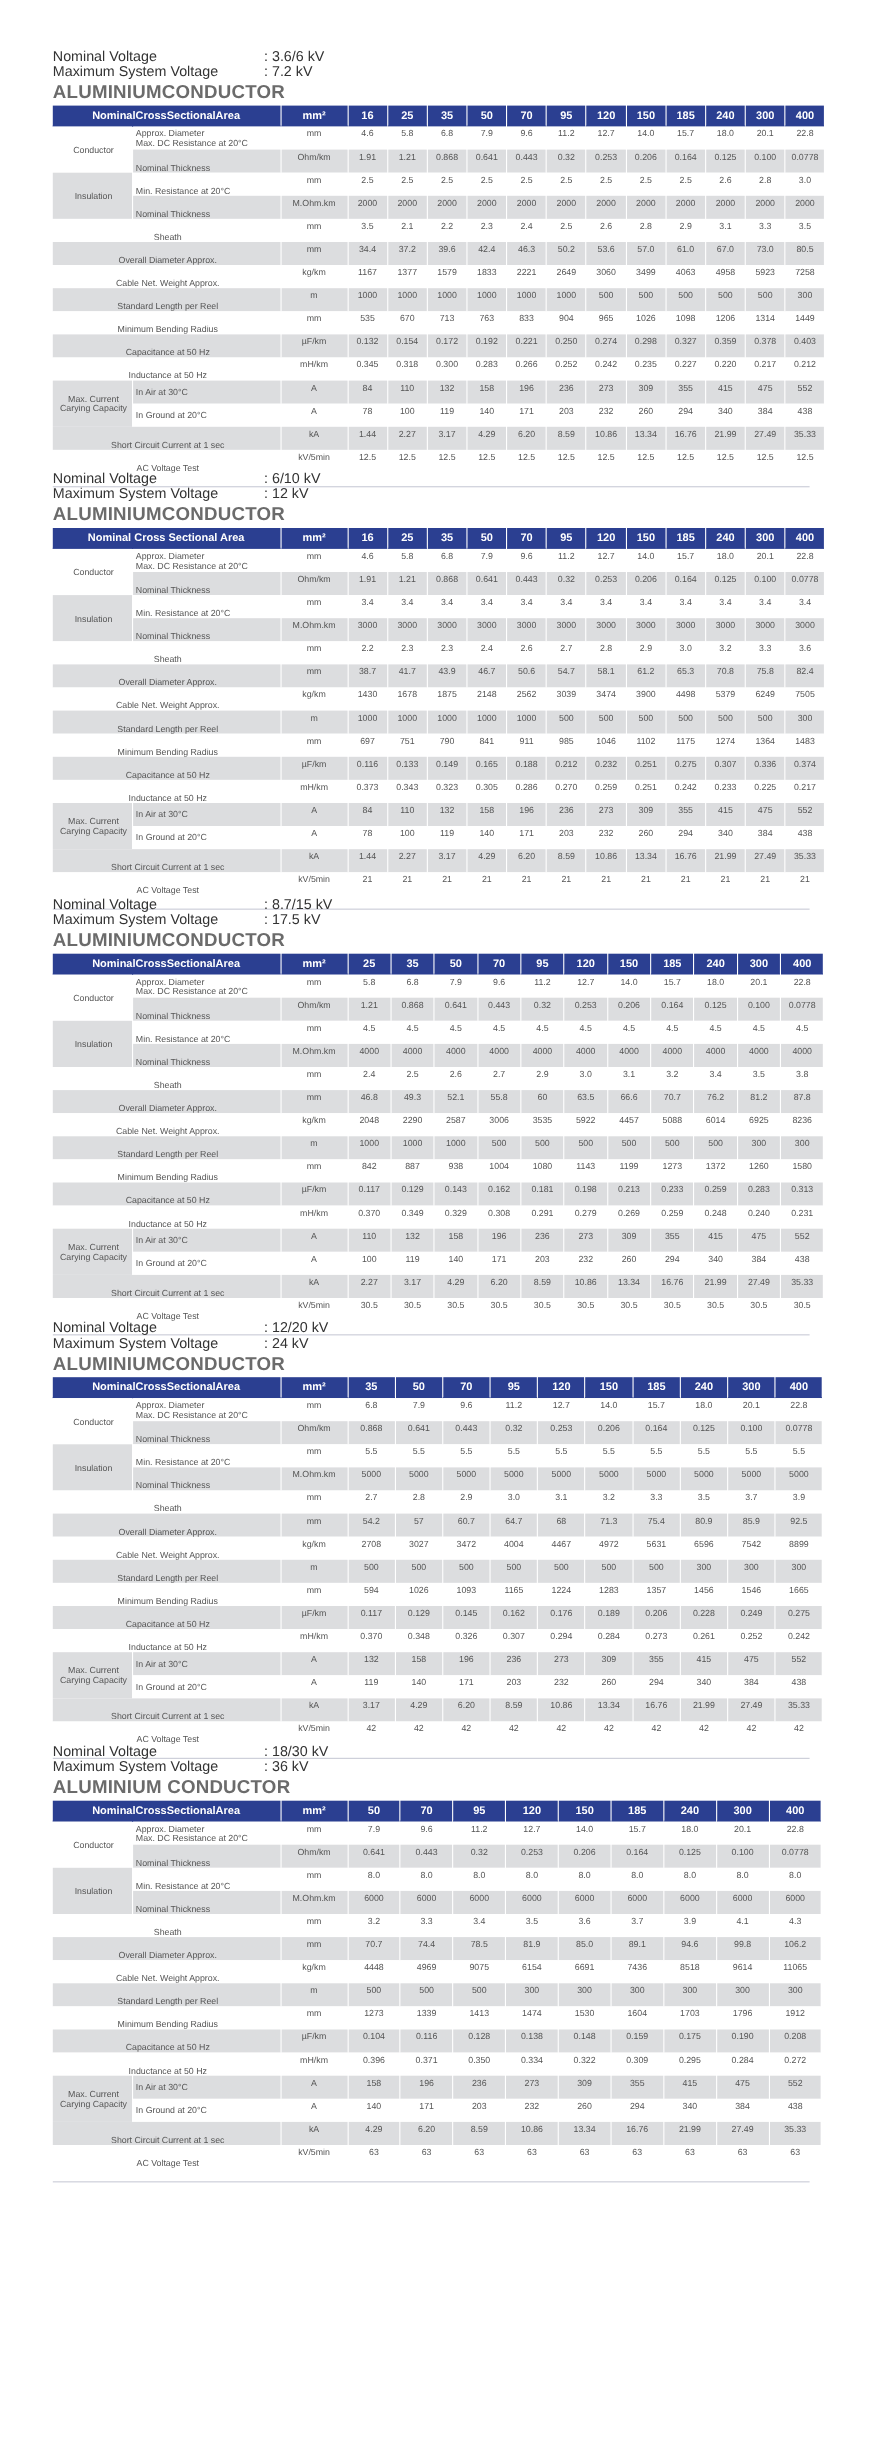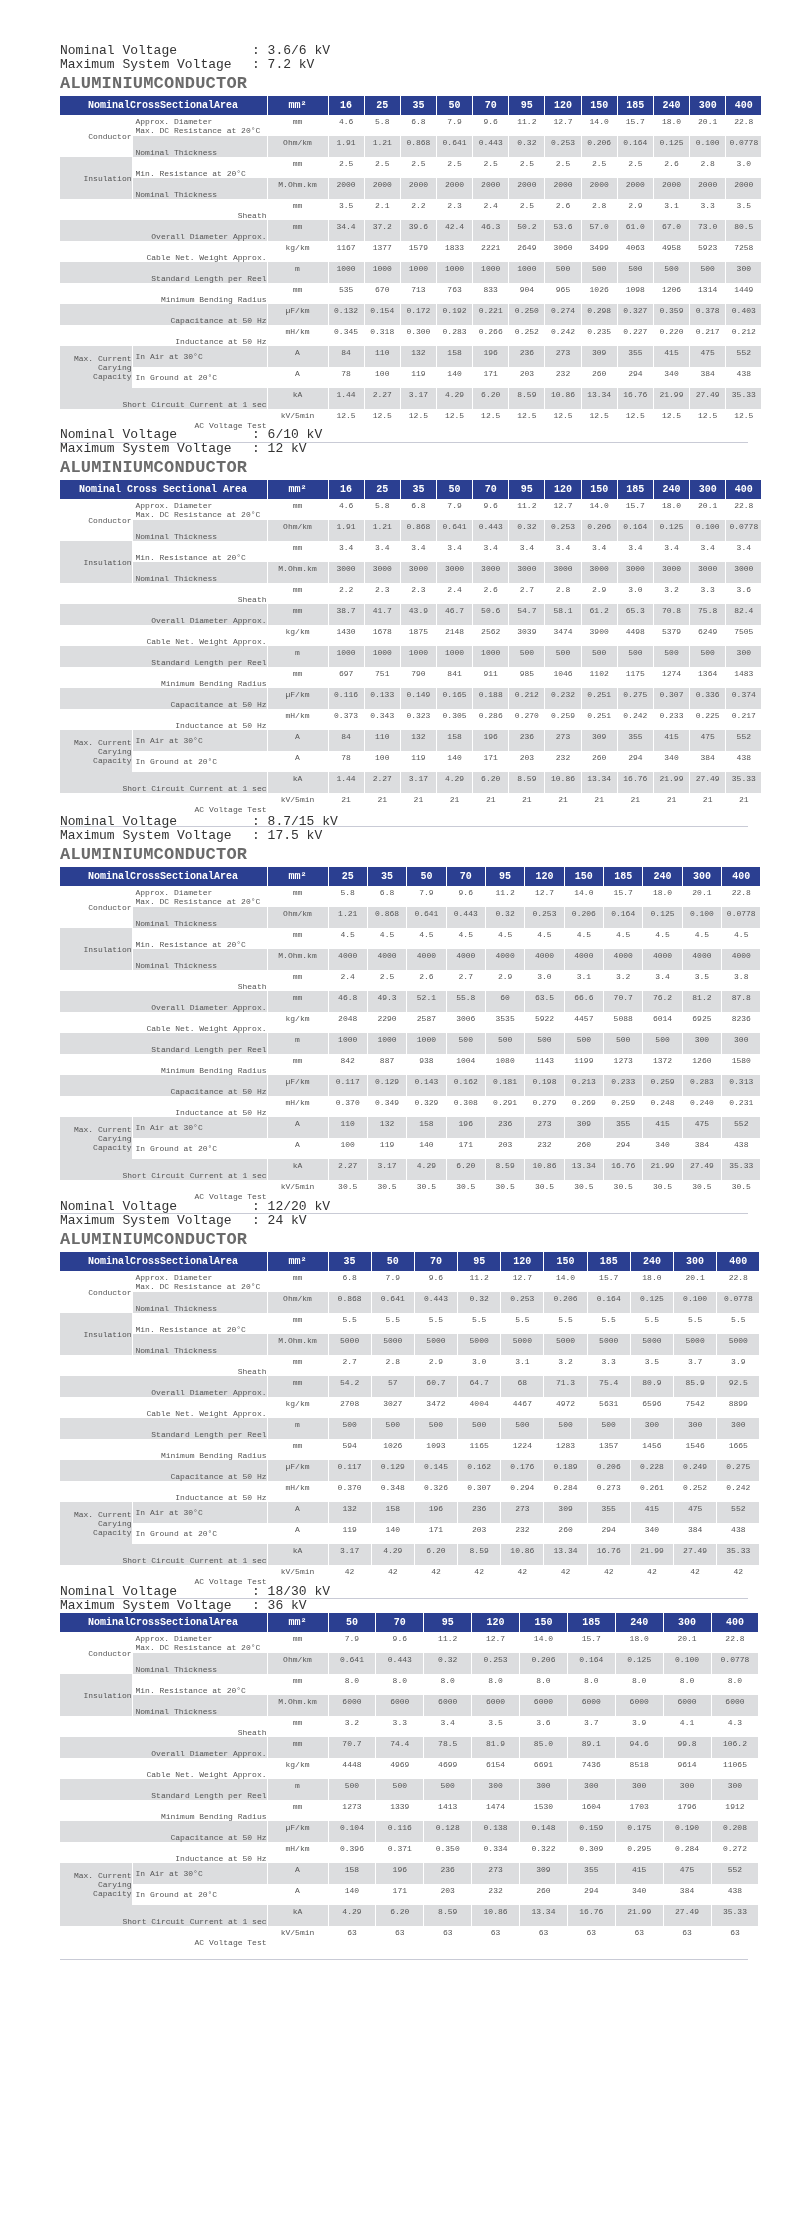--- a/index.html
+++ b/index.html
@@ -1,42 +1,42 @@
 <!DOCTYPE html>
 <html><head>
 <meta charset="utf-8">
 <style>
   html, body { margin: 0; padding: 0; background: #ffffff; }
   body {
     width: 793px; min-height: 2229px; position: relative;
     font-family: "Liberation Sans", "DejaVu Sans", sans-serif;
     color: #3a3a3a;
   }
-  .section { position: absolute; left: 60px; width: 688px; font-family: Liberation Mono, monospace; }
+  .section { position: absolute; left: 48px; width: 688px; }
   .volt-row { display: flex; font-size: 13px; line-height: 14px; color: #333; }
   .volt-label { width: 192px; }
   .volt-value { }
   .section-title {
     font-size: 17px; font-weight: bold; color: #6b6b6b; letter-spacing: 0.2px;
     margin: 2px 0 3px 0; line-height: 19px;
   }
   table.spec {
     width: 688px; border-collapse: separate; border-spacing: 1.5px 0;
     table-layout: fixed; margin-left: -1.5px;
   }
   table.spec th {
     background: #2b3f91; color: #ffffff; font-size: 10px; font-weight: bold;
     height: 18px; padding: 0; text-align: center; border-bottom: 1px solid #2b3f91;
   }
   table.spec td {
     font-size: 8px; color: #555; padding: 0; height: 19px; vertical-align: top;
   }
   table.spec td.v { text-align: center; padding-top: 2px; }
   table.spec td.unit { text-align: center; padding-top: 2px; }
-  table.spec td.lbl { text-align: right; padding-left: 3px; vertical-align: middle; }
+  table.spec td.lbl { text-align: center; padding-left: 3px; vertical-align: middle; }
   table.spec td.sub { text-align: left; padding-left: 3px; vertical-align: middle; line-height: 9px; }
   tr.g td { background: #dcdddf; }
   tr.w td { background: #ffffff; }
   td.grp-g { background: #dcdddf !important; }
   td.grp-w { background: #ffffff !important; }
   td.subw { background: #ffffff !important; }
   td.subg { background: #dcdddf !important; }
   .divider { height: 1px; background: #c9cbd6; width: 688px; margin-top: 12px; }
 </style>
 </head>
@@ -1182,20 +1182,21 @@
     </div>
     <div class="section" style="top: 1585px;">
       <div class="volt-row">
         <span class="volt-label">Nominal Voltage</span>
         <span class="volt-value">: 18/30 kV</span>
       </div>
       <div class="volt-row">
         <span class="volt-label">Maximum System Voltage</span>
         <span class="volt-value">: 36 kV</span>
       </div>
+      <div class="section-title">ALUMINIUM CONDUCTOR</div>
       <table class="spec">
         <colgroup>
           <col style="width: 72px;">
           <col style="width: 134px;">
           <col style="width: 60px;">
           <col style="width: 46.8889px;">
           <col style="width: 46.8889px;">
           <col style="width: 46.8889px;">
           <col style="width: 46.8889px;">
           <col style="width: 46.8889px;">
@@ -1301,21 +1302,21 @@
             <td class="v">89.1</td>
             <td class="v">94.6</td>
             <td class="v">99.8</td>
             <td class="v">106.2</td>
           </tr>
           <tr class="w">
             <td class="lbl" colspan="2" style="vertical-align: bottom;">Cable Net. Weight Approx.</td>
             <td class="unit">kg/km</td>
             <td class="v">4448</td>
             <td class="v">4969</td>
-            <td class="v">4699</td>
+            <td class="v">9075</td>
             <td class="v">6154</td>
             <td class="v">6691</td>
             <td class="v">7436</td>
             <td class="v">8518</td>
             <td class="v">9614</td>
             <td class="v">11065</td>
           </tr>
           <tr class="g">
             <td class="lbl" colspan="2" style="vertical-align: bottom;">Standard Length per Reel</td>
             <td class="unit">m</td>

